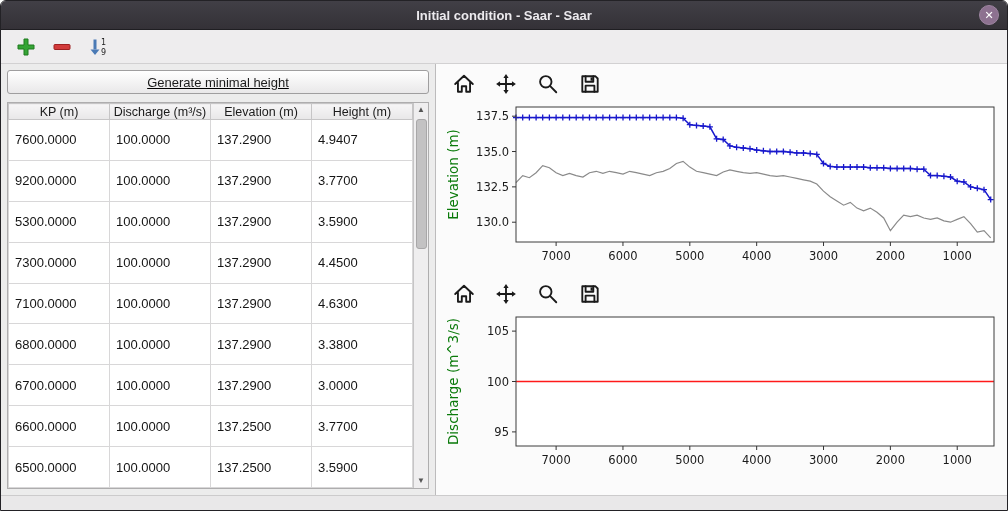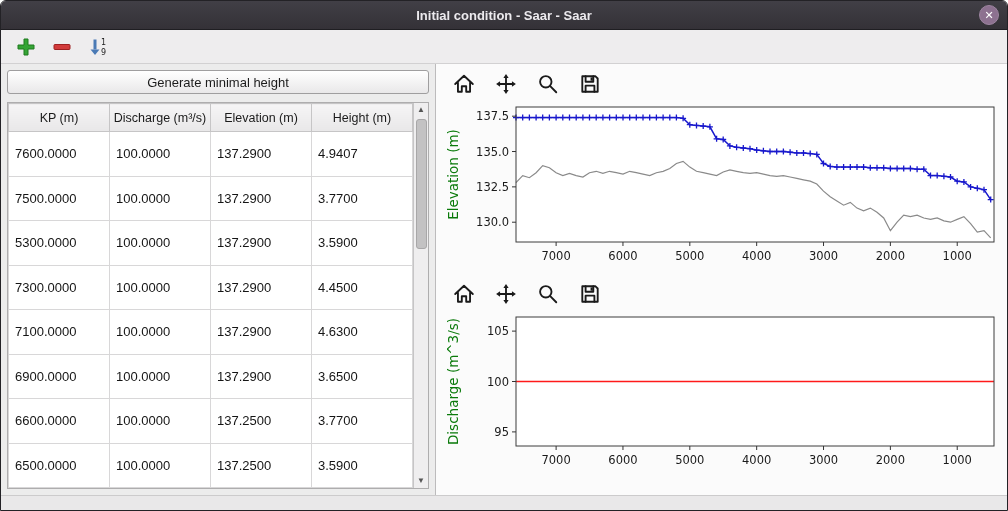--- a/index.html
+++ b/index.html
@@ -18,29 +18,29 @@
 
   
   .main-toolbar { height:34px; flex:0 0 34px; background:#eeedee; border-bottom:1px solid #d2d1d2;
                   display:flex; align-items:center; gap:10px; padding-left:12px; }
   .tool-btn { width:26px; height:26px; border:none; background:transparent; display:flex;
               align-items:center; justify-content:center; cursor:pointer; border-radius:3px; }
 
   
   .content { flex:1 1 auto; display:flex; overflow:hidden; }
   .left-panel { width:434px; flex:0 0 434px; padding:6px; display:flex; flex-direction:column; }
-  .btn-row { display:flex; gap:20px; height:24px; flex:0 0 24px; }
+  .btn-row { display:flex; gap:20px; height:24px; flex:0 0 24px;text-decoration:underline; }
   .gen-btn { flex:1; font-size:13px; font-family:"Liberation Sans",sans-serif; color:#1c1c1c;
              background:linear-gradient(#ffffff,#e9e8e9); border:1px solid #9f9e9f;
              border-radius:3px; cursor:pointer; }
 
   .table-wrap { margin-top:8px; flex:1; border:1px solid #aeadae; background:#fff;
                 display:flex; overflow:hidden; }
   table { border-collapse:collapse; width:407px; table-layout:fixed; font-size:13px; }
-  th { height:28px; background:linear-gradient(#f6f5f6,#e8e7e8); border:1px solid #c6c5c6;
+  th { height:16px; background:linear-gradient(#f6f5f6,#e8e7e8); border:1px solid #c6c5c6;
        font-weight:normal; color:#1b1b1b; font-size:12.5px;text-align:center; }
   td { height:26px; border:1px solid #d8d7d8; padding-left:6px; color:#151515;
        background:#fff; font-size:13px; }
   .vscroll { width:15px; flex:0 0 15px; background:#efeeef; border-left:1px solid #c6c5c6;
              display:flex; flex-direction:column; align-items:center; }
   .scroll-arrow { height:14px; font-size:8px; color:#555; line-height:14px; cursor:pointer; }
   .scroll-thumb { width:11px; height:130px; margin-top:2px; background:#c3c2c3;
                   border:1px solid #a8a7a8; border-radius:3px; cursor:pointer; }
   .scroll-fill { flex:1; }
 
@@ -104,21 +104,21 @@
               </tr>
             </thead>
           <tbody>
               <tr>
                 <td>7600.0000</td>
                 <td>100.0000</td>
                 <td>137.2900</td>
                 <td>4.9407</td>
               </tr>
               <tr>
-                <td>7500.0000</td>
+                <td>9200.0000</td>
                 <td>100.0000</td>
                 <td>137.2900</td>
                 <td>3.7700</td>
               </tr>
               <tr>
                 <td>5300.0000</td>
                 <td>100.0000</td>
                 <td>137.2900</td>
                 <td>3.5900</td>
               </tr>
@@ -128,24 +128,30 @@
                 <td>137.2900</td>
                 <td>4.4500</td>
               </tr>
               <tr>
                 <td>7100.0000</td>
                 <td>100.0000</td>
                 <td>137.2900</td>
                 <td>4.6300</td>
               </tr>
               <tr>
-                <td>6900.0000</td>
-                <td>100.0000</td>
-                <td>137.2900</td>
-                <td>3.6500</td>
+                <td>6800.0000</td>
+                <td>100.0000</td>
+                <td>137.2900</td>
+                <td>3.3800</td>
+              </tr>
+              <tr>
+                <td>6700.0000</td>
+                <td>100.0000</td>
+                <td>137.2900</td>
+                <td>3.0000</td>
               </tr>
               <tr>
                 <td>6600.0000</td>
                 <td>100.0000</td>
                 <td>137.2500</td>
                 <td>3.7700</td>
               </tr>
               <tr>
                 <td>6500.0000</td>
                 <td>100.0000</td>

